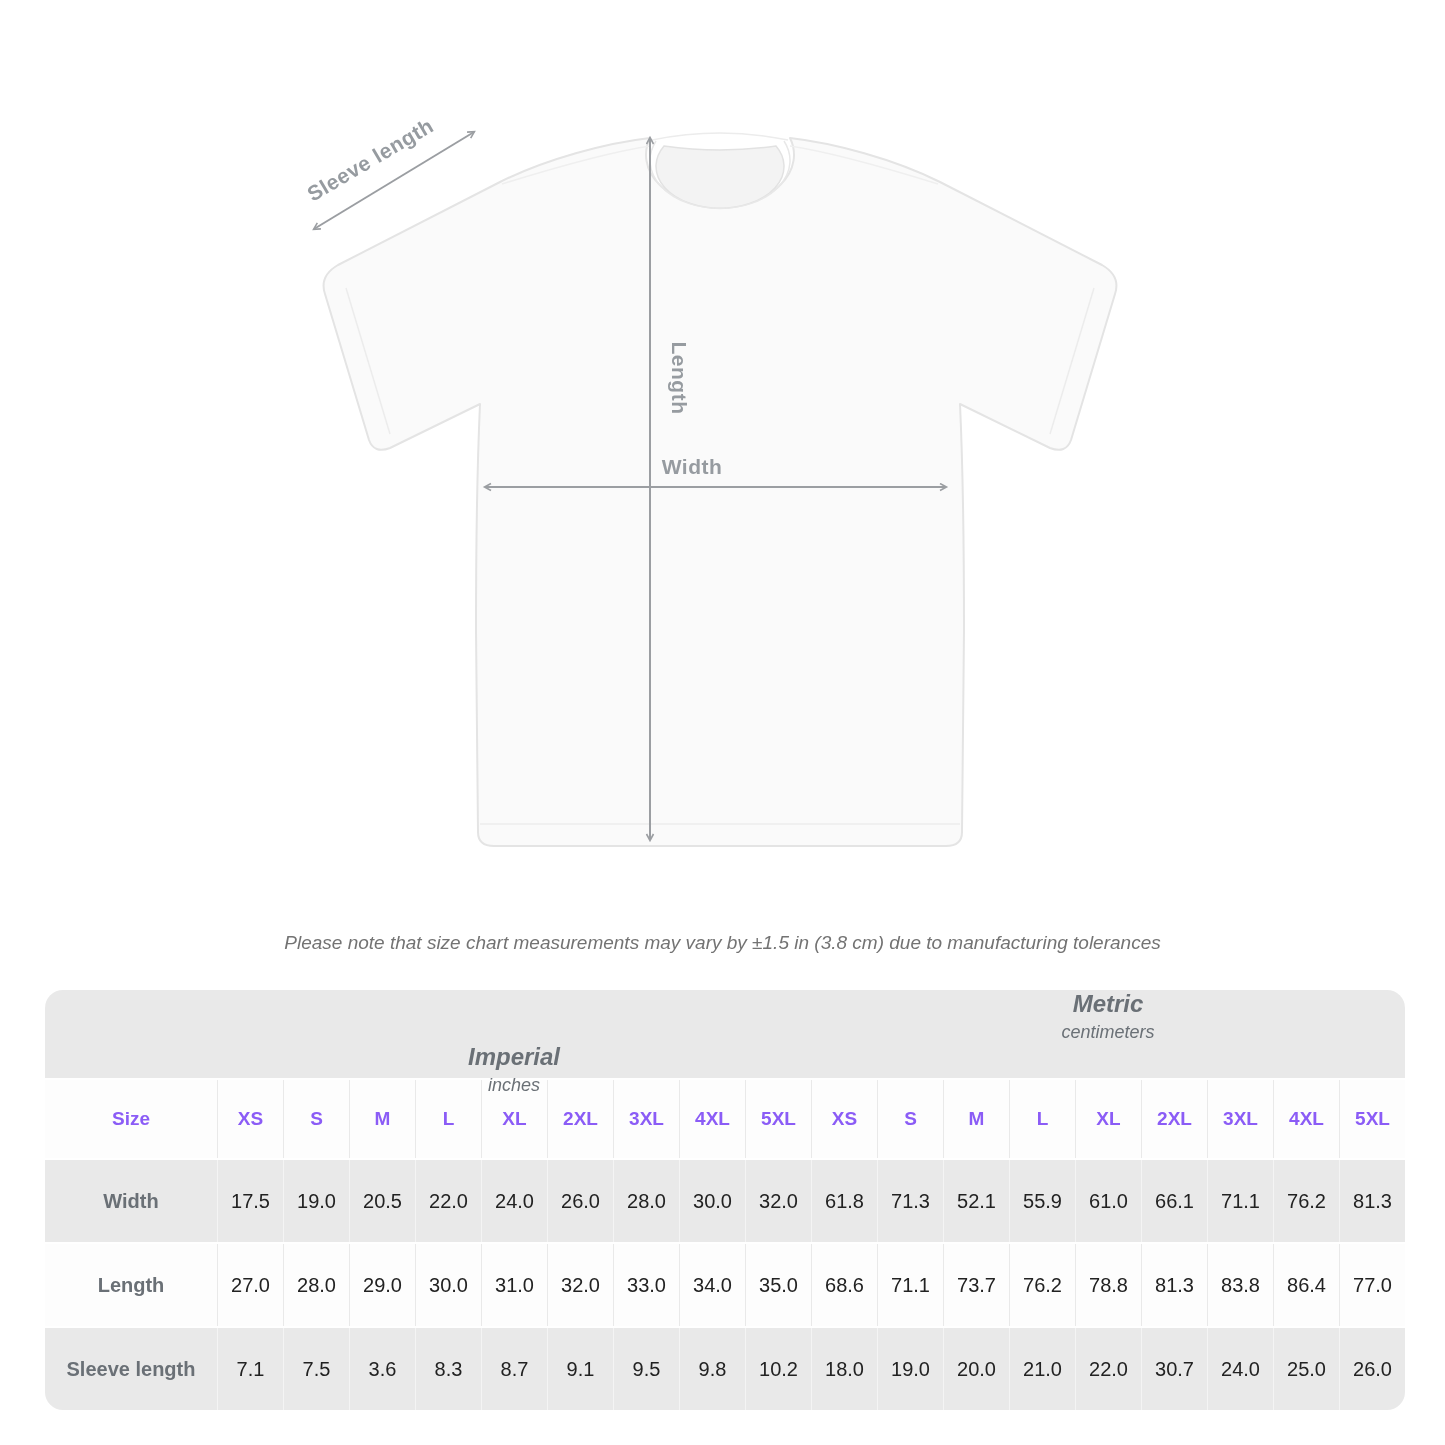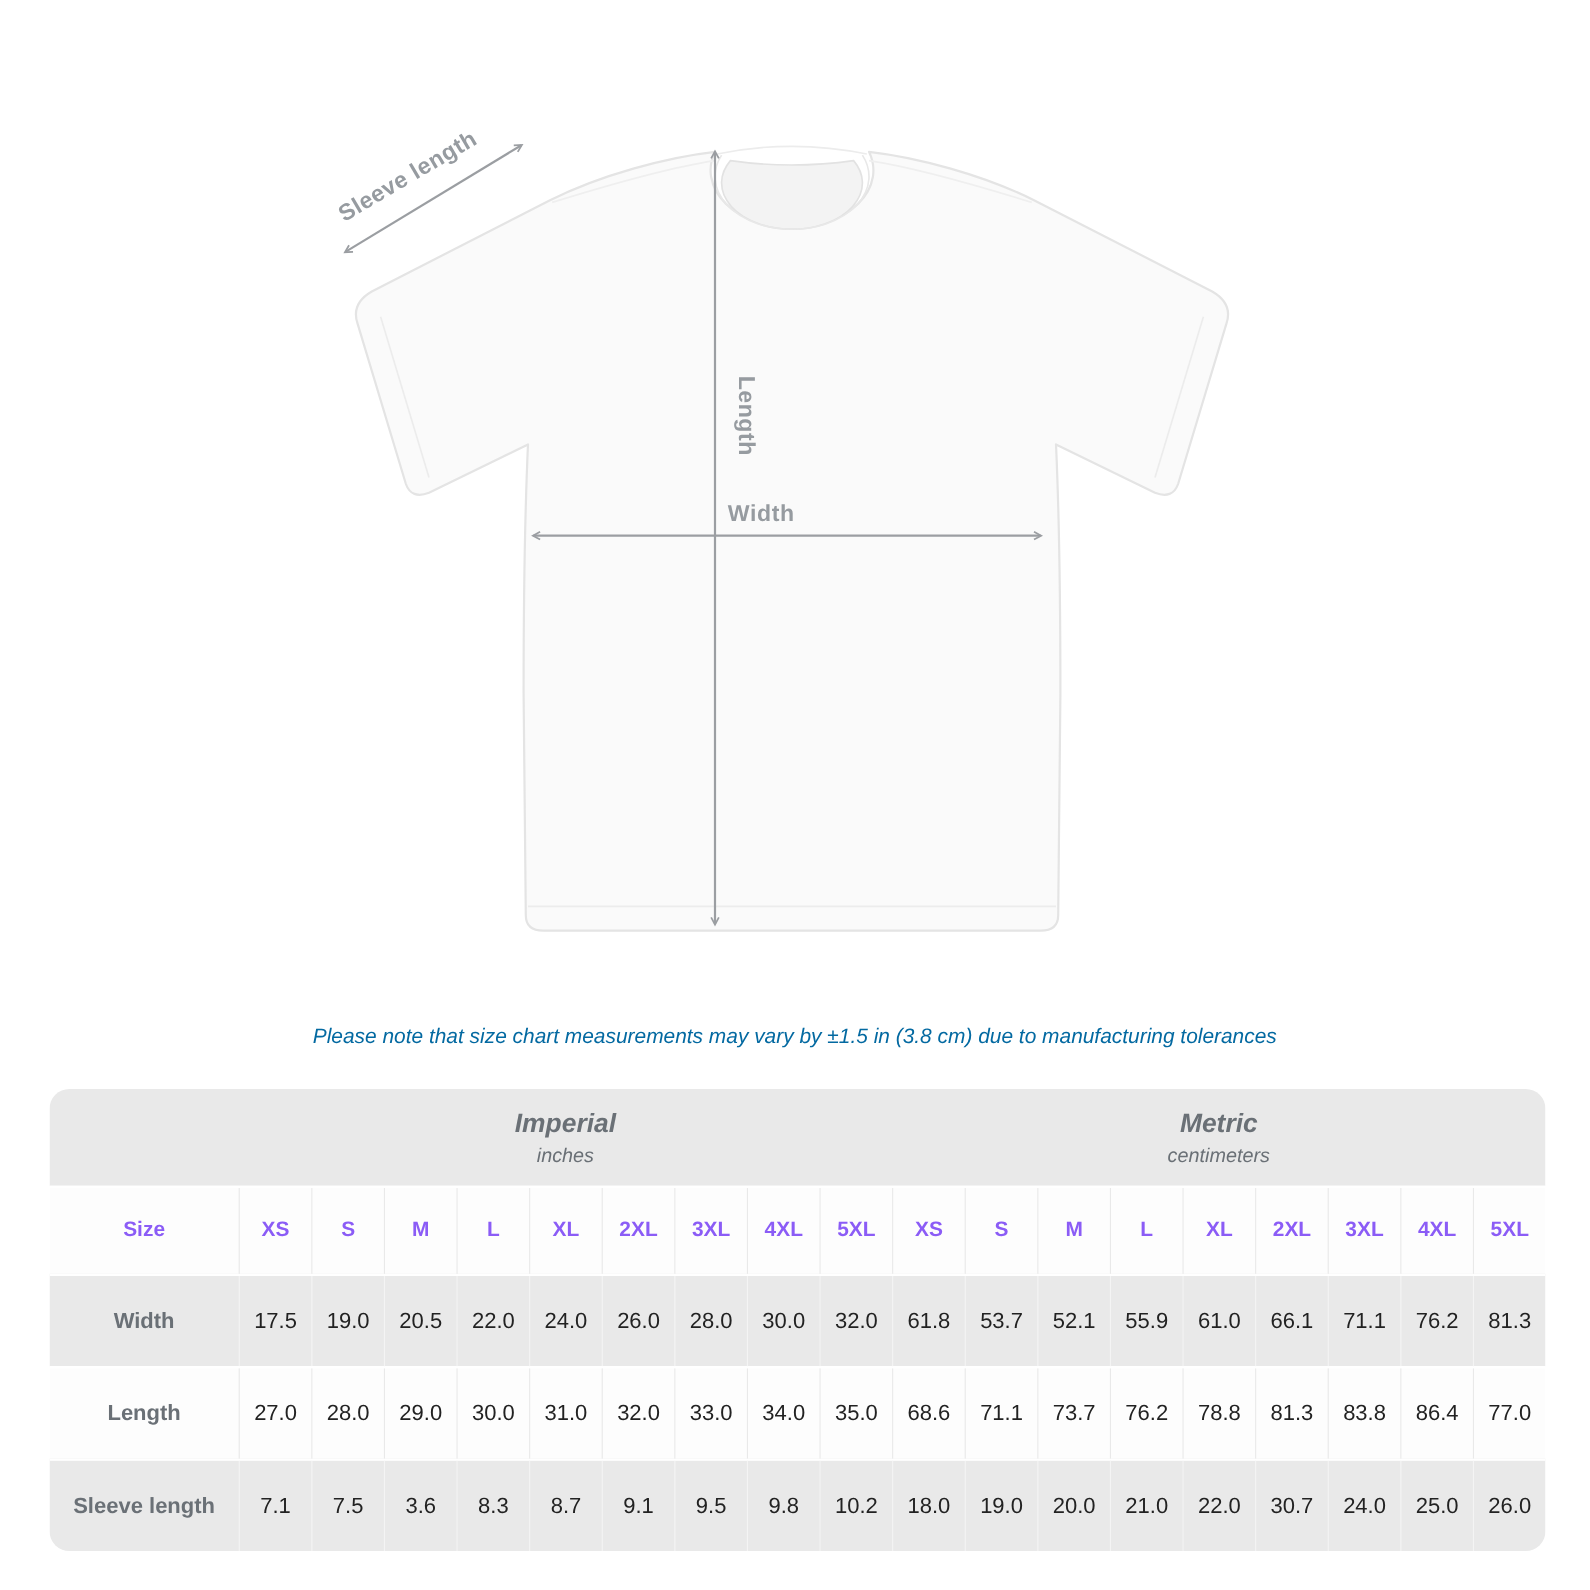--- a/index.html
+++ b/index.html
@@ -10,21 +10,21 @@
   
   .diagram{position:absolute;top:0;left:0;}
   .dim-label{font-weight:bold;font-size:21px;fill:#969ba0;letter-spacing:.5px;}
   
   .title{
     position:absolute;top:880px;left:0;width:100%;text-align:center;
     font-size:31px;font-weight:bold;color:#3a3a3a;letter-spacing:.3px;
   }
   .subtitle{
     position:absolute;top:932px;left:0;width:100%;text-align:center;
-    font-size:19px;font-style:italic;color:#0369a1;
+    font-size:19px;font-style:italic;color:#737373;
   }
   
   .size-table{
     position:absolute;top:990px;left:45px;width:1360px;
     border-radius:18px;overflow:hidden;
   }
   .trow{display:grid;grid-template-columns:172px repeat(18,1fr);}
   .trow + .trow{border-top:2px solid #ffffff;}
   .row-gray{background:#e9e9e9;}
   .row-white{background:#fdfdfd;}
@@ -88,27 +88,27 @@
     <text class="dim-label" x="374" y="166" text-anchor="middle" transform="rotate(-30.5 374 166)">Sleeve length</text>
     <text class="dim-label" x="672" y="378" text-anchor="middle" transform="rotate(90 672 378)">Length</text>
     <text class="dim-label" x="692" y="474" text-anchor="middle">Width</text>
   </svg>
 
   <div class="subtitle">Please note that size chart measurements may vary by ±1.5 in (3.8 cm) due to manufacturing tolerances</div>
 
   <div class="size-table">
 
     <div class="trow group-row">
+      <div class="group-cell group-metric">
+        <div class="group-name">Metric</div>
+        <div class="group-unit">centimeters</div>
+      </div>
       <div class="group-cell group-imperial">
         <div class="group-name">Imperial</div>
         <div class="group-unit">inches</div>
-      </div>
-      <div class="group-cell group-metric">
-        <div class="group-name">Metric</div>
-        <div class="group-unit">centimeters</div>
       </div>
     </div>
 
     <div class="trow header-row row-white">
       <div class="cell head">Size</div>
     <div class="cell head">XS</div>
         <div class="cell head">S</div>
         <div class="cell head">M</div>
         <div class="cell head">L</div>
         <div class="cell head">XL</div>
@@ -132,21 +132,21 @@
     <div class="cell val">17.5</div>
         <div class="cell val">19.0</div>
         <div class="cell val">20.5</div>
         <div class="cell val">22.0</div>
         <div class="cell val">24.0</div>
         <div class="cell val">26.0</div>
         <div class="cell val">28.0</div>
         <div class="cell val">30.0</div>
         <div class="cell val">32.0</div>
         <div class="cell val">61.8</div>
-        <div class="cell val">53.7</div>
+        <div class="cell val">71.3</div>
         <div class="cell val">52.1</div>
         <div class="cell val">55.9</div>
         <div class="cell val">61.0</div>
         <div class="cell val">66.1</div>
         <div class="cell val">71.1</div>
         <div class="cell val">76.2</div>
         <div class="cell val">81.3</div>
       </div>
 
     <div class="trow data-row row-white">

